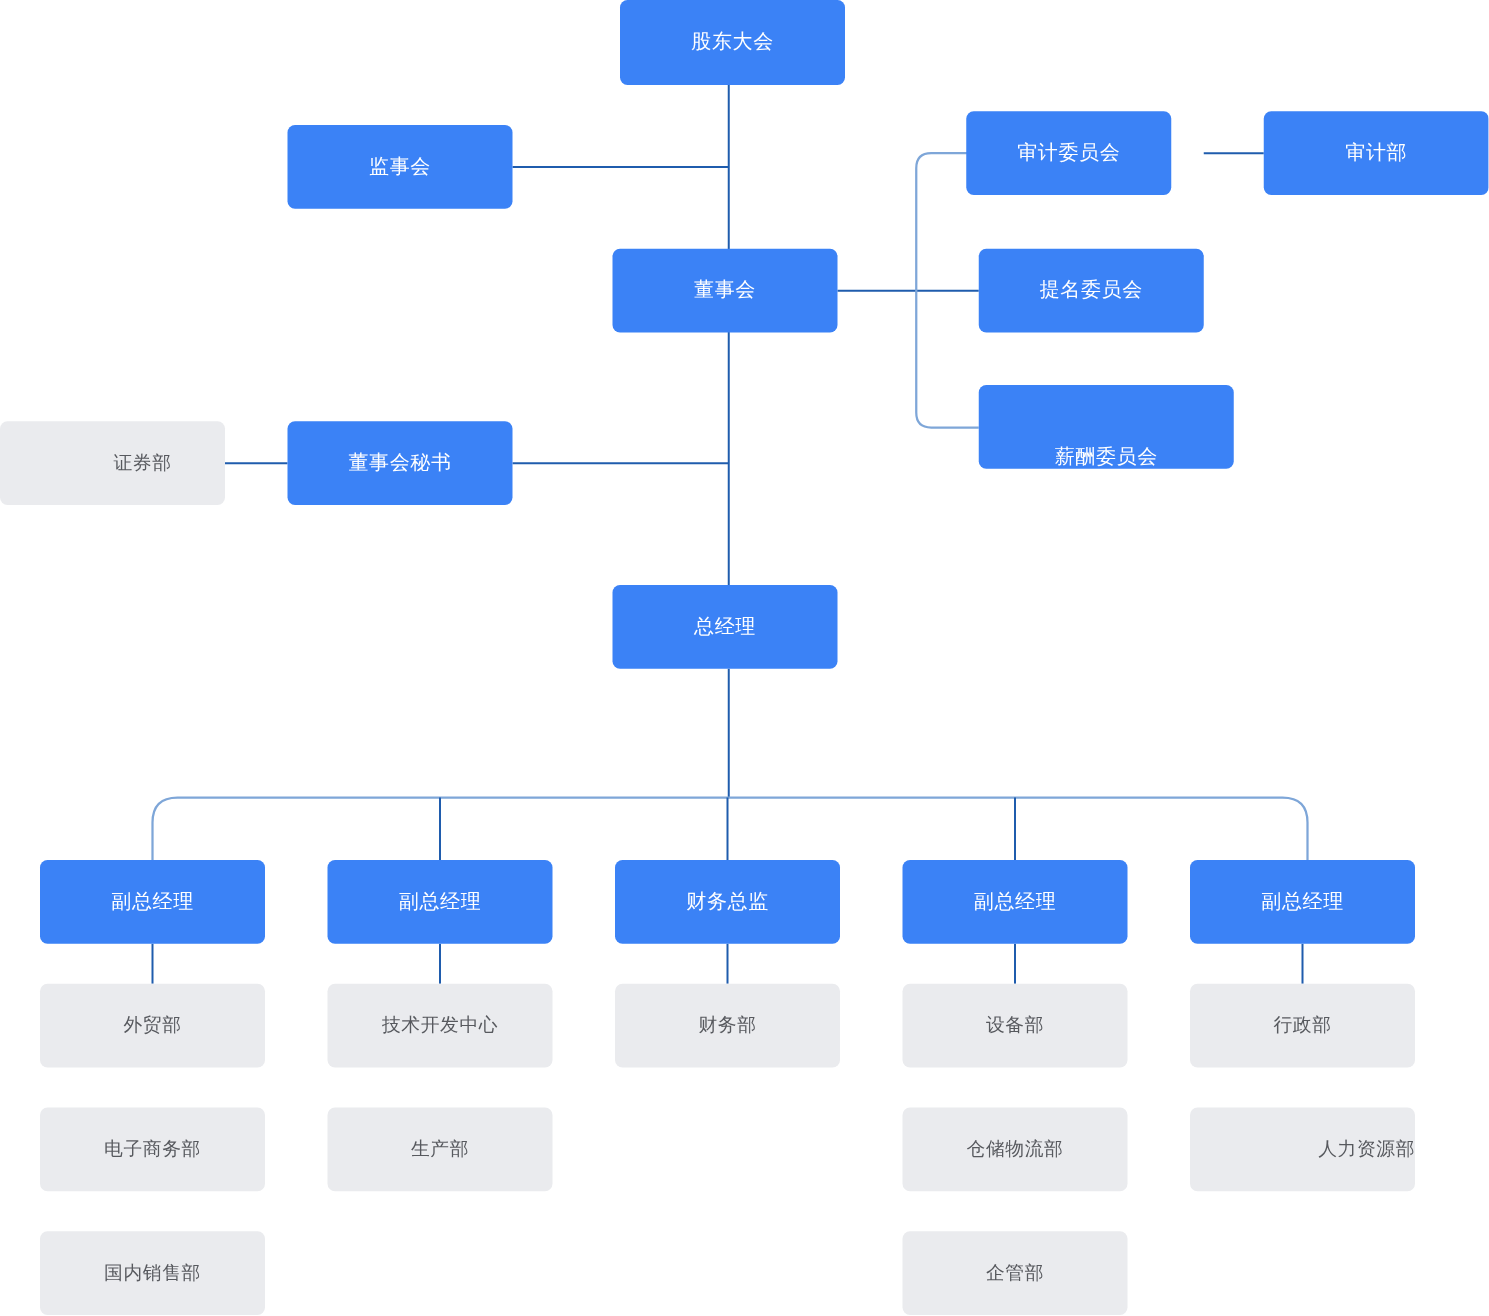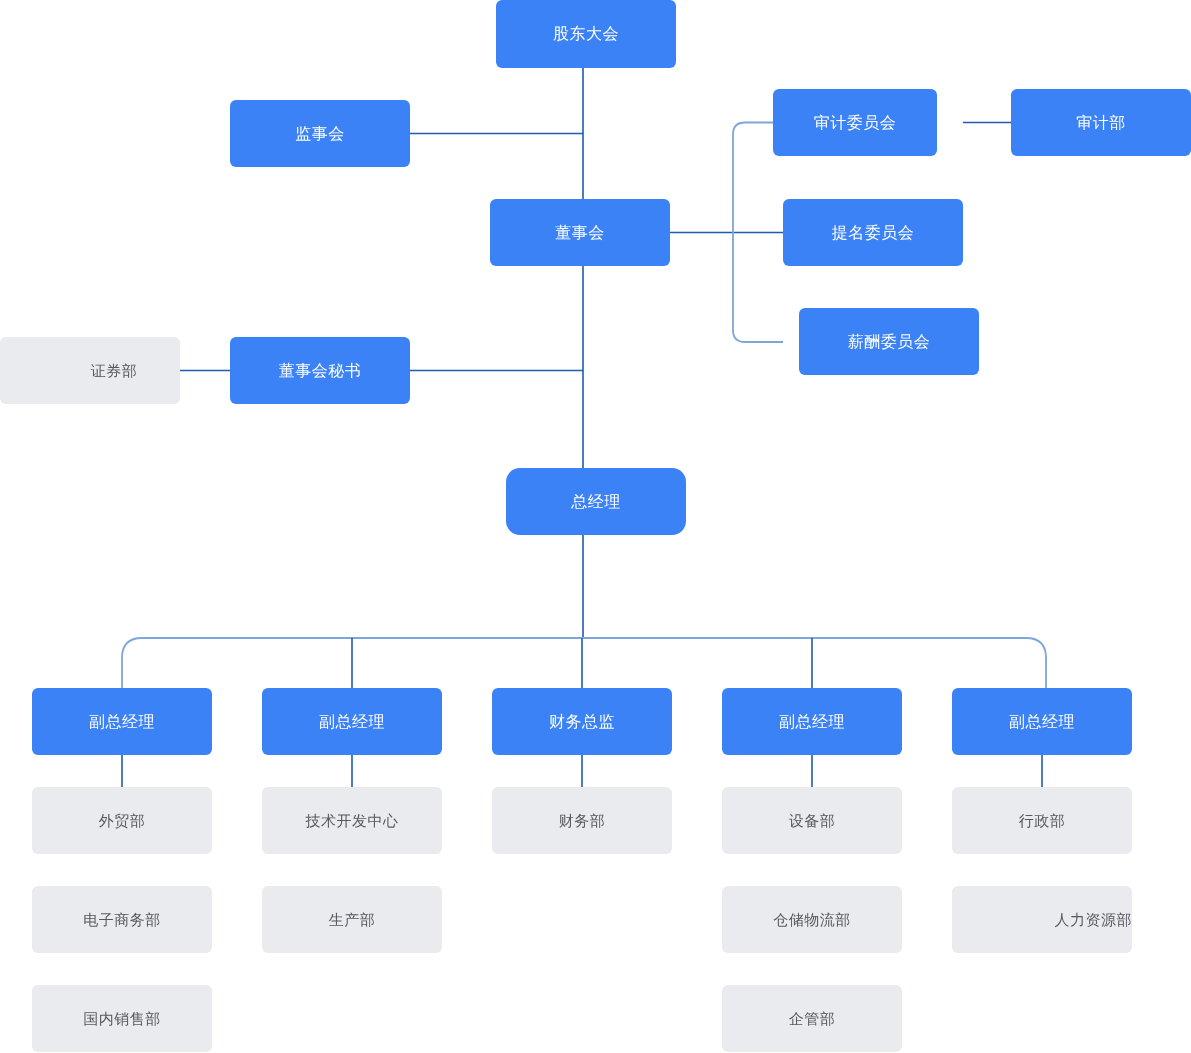--- a/index.html
+++ b/index.html
@@ -91,32 +91,32 @@
   <div class="node primary" style="left: 1011px; top: 89px; width: 180px; height: 67px;">
     <span class="node-label">审计部</span>
   </div>
 
   <div class="node primary" style="left: 490px; top: 199px; width: 180px; height: 67px;">
     <span class="node-label">董事会</span>
   </div>
   <div class="node primary" style="left: 783px; top: 199px; width: 180px; height: 67px;">
     <span class="node-label">提名委员会</span>
   </div>
-  <div class="node primary" style="left: 799px; top: 308px; width: 180px; height: 67px;">
+  <div class="node primary" style="left: 783px; top: 308px; width: 204px; height: 67px; align-items: flex-end;">
     <span class="node-label">薪酬委员会</span>
   </div>
 
   <div class="node muted" style="left: 0px; top: 337px; width: 180px; height: 67px; padding-left: 48px;">
     <span class="node-label">证券部</span>
   </div>
   <div class="node primary" style="left: 230px; top: 337px; width: 180px; height: 67px; text-align: right;">
     <span class="node-label">董事会秘书</span>
   </div>
 
-  <div class="node primary" style="left: 506px; top: 468px; width: 180px; height: 67px; border-radius: 14px;">
+  <div class="node primary" style="left: 490px; top: 468px; width: 180px; height: 67px;">
     <span class="node-label">总经理</span>
   </div>
 
   <div class="node primary" style="left: 32px; top: 688px; width: 180px; height: 67px;">
     <span class="node-label">副总经理</span>
   </div>
   <div class="node primary" style="left: 262px; top: 688px; width: 180px; height: 67px;">
     <span class="node-label">副总经理</span>
   </div>
   <div class="node primary" style="left: 492px; top: 688px; width: 180px; height: 67px;">

